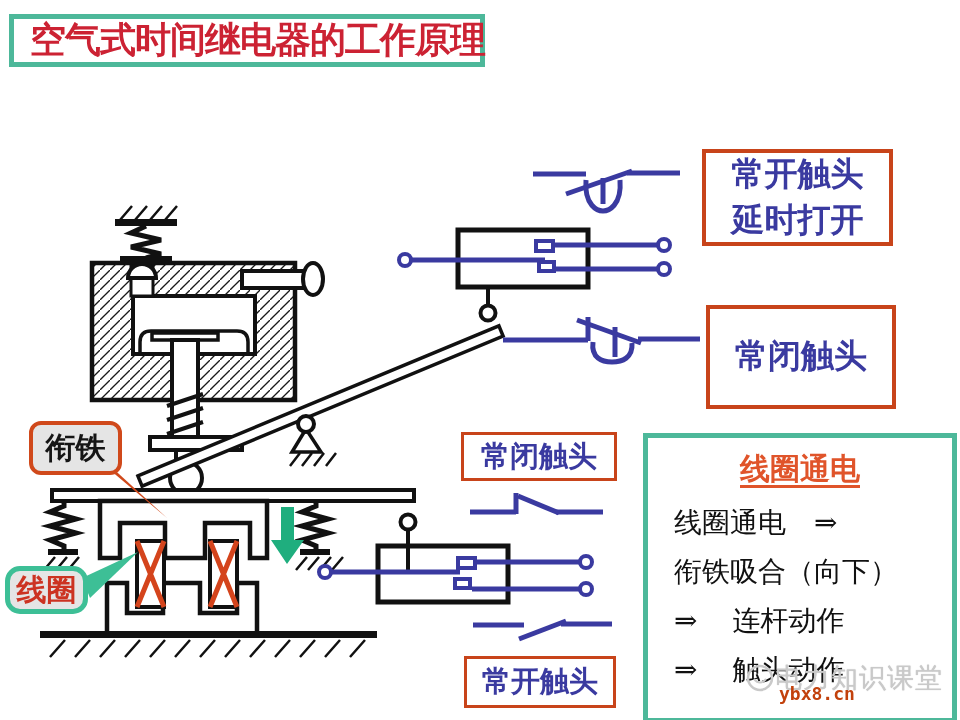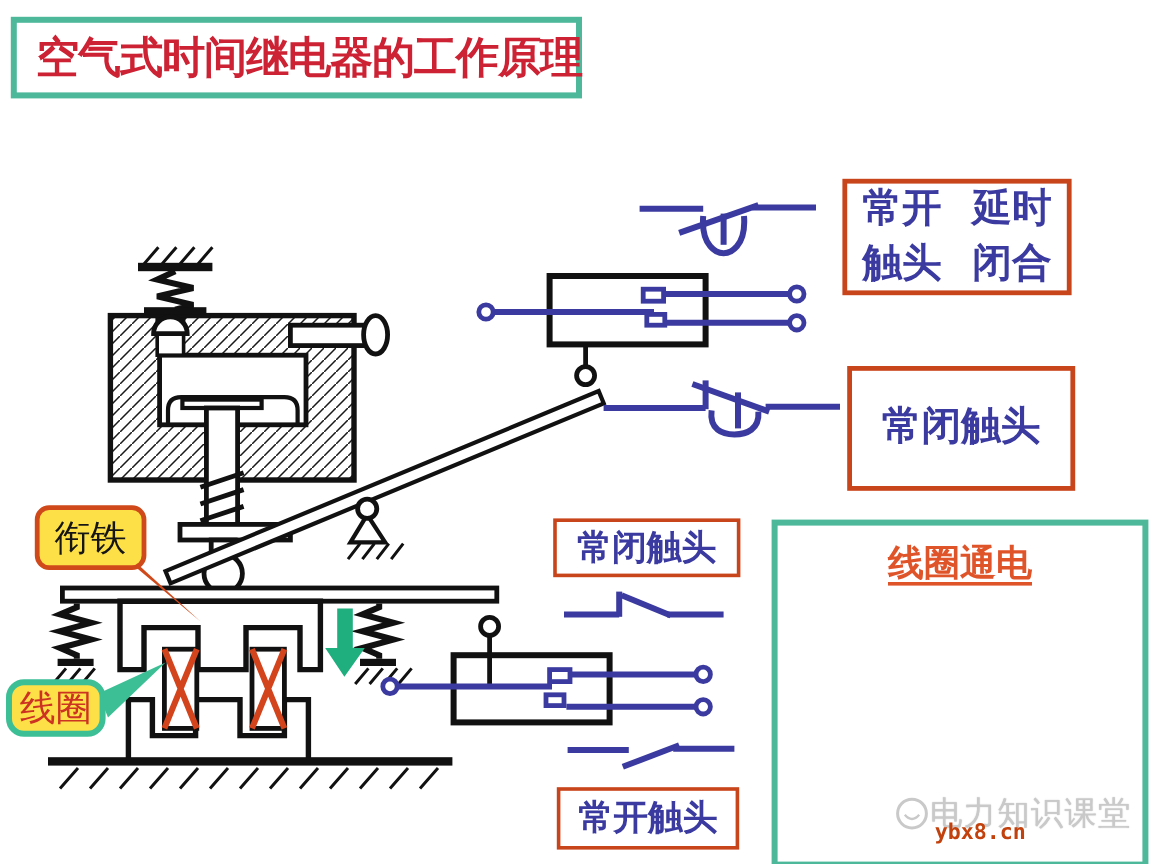--- a/index.html
+++ b/index.html
@@ -5,43 +5,43 @@
   html,body{margin:0;padding:0;}
   body{
     width:960px;height:720px;position:relative;overflow:hidden;
     background:#ffffff;
     font-family:"Liberation Serif","DejaVu Serif",serif;
   }
   #drawing{position:absolute;left:0;top:0;z-index:1;}
   .abs{position:absolute;box-sizing:border-box;z-index:3;}
   
   .title-box{
-    left:9px;top:14px;width:476px;height:68px;
+    left:9px;top:14px;width:476px;height:53px;
     border:5px solid #4db89a;background:#fff;
     display:flex;align-items:center;justify-content:center;padding-left:21px;
   }
   .title-box span{
     color:#cc2233;font-size:36px;font-weight:bold;letter-spacing:-1px;white-space:nowrap;
   }
   
   .c-label{
     border:4px solid #c8441a;background:#fff;color:#3a3aa0;
     font-weight:bold;text-align:center;
-    display:flex;flex-direction:row;align-items:center;justify-content:center;
+    display:flex;flex-direction:column;align-items:center;justify-content:center;
   }
   .c-label.big{font-size:33px;line-height:1.38;}
   .c-label.small{font-size:29px;border-width:3px;}
   #label-no-delay{left:702px;top:149px;width:191px;height:97px;}
   #label-nc-delay{left:706px;top:305px;width:190px;height:104px;}
   #label-nc{left:461px;top:432px;width:156px;height:49px;}
   #label-no{left:464px;top:656px;width:152px;height:52px;}
   
   .callout{
-    background:#fde047;display:flex;align-items:center;justify-content:center;
-    font-weight:normal;font-size:30px;
+    background:#e5e5e5;display:flex;align-items:center;justify-content:center;
+    font-weight:bold;font-size:30px;
   }
   #callout-armature{
     left:29px;top:421px;width:93px;height:54px;
     border:4px solid #d0491b;border-radius:12px;color:#151515;
   }
   #callout-coil{
     left:5px;top:566px;width:83px;height:48px;
     border:5px solid #3dbf96;border-radius:15px;color:#cc3322;
   }
   
@@ -215,21 +215,21 @@
   <polygon points="95,452 110,470 167,518" fill="#d0491b"></polygon>
   <polygon points="82,578 90,598 138,552" fill="#3dbf96"></polygon>
 </svg>
 
 <div class="abs title-box">
   <span>空气式时间继电器的工作原理</span>
 </div>
 
 <div id="label-no-delay" class="abs c-label big">
   <span>常开触头</span>
-  <span>延时闭合</span>
+  <span>延时打开</span>
 </div>
 
 <div id="label-nc-delay" class="abs c-label big">
   <span>常闭触头</span>
 </div>
 
 <div id="label-nc" class="abs c-label small">
   <span>常闭触头</span>
 </div>
 
@@ -240,20 +240,26 @@
 <div id="callout-armature" class="abs callout">
   <span>衔铁</span>
 </div>
 
 <div id="callout-coil" class="abs callout">
   <span>线圈</span>
 </div>
 
 <div id="action-panel" class="abs">
   <div class="panel-title">线圈通电</div>
+  <div class="steps">
+    <div class="step">线圈通电　⇒</div>
+    <div class="step">衔铁吸合（向下）</div>
+    <div class="step">⇒　 连杆动作</div>
+    <div class="step">⇒　 触头动作</div>
+  </div>
 </div>
 
 <div id="watermark" class="abs">
   <svg width="30" height="30" viewBox="0 0 30 30">
     <circle cx="15" cy="15" r="12" fill="none" stroke="#c9c9c9" stroke-width="2.5"></circle>
     <path d="M9,16 q6,7 12,0" fill="none" stroke="#c9c9c9" stroke-width="2"></path>
   </svg>
   <span class="brand">电力知识课堂</span>
   <span class="site">ybx8.cn</span>
 </div>

